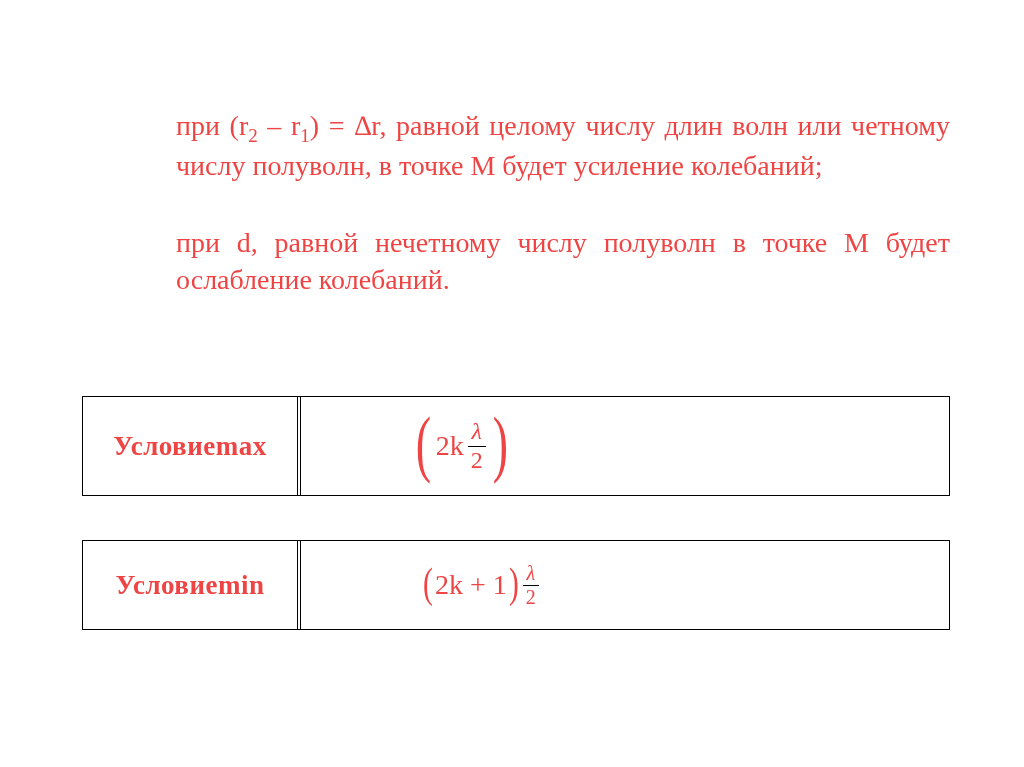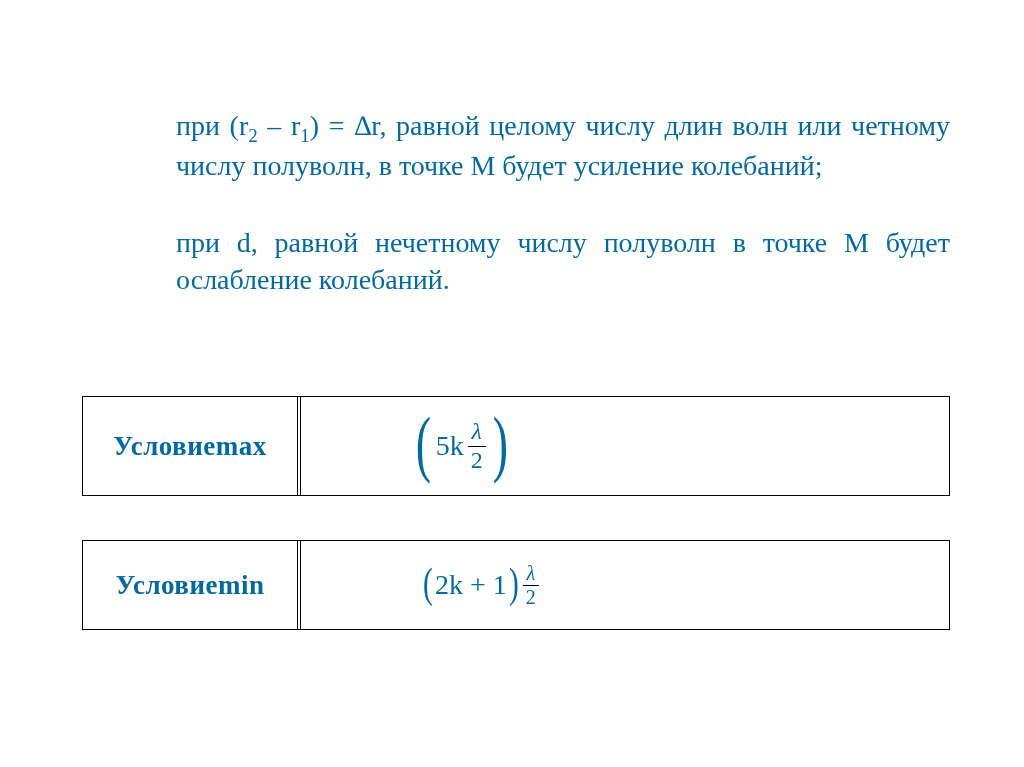--- a/index.html
+++ b/index.html
@@ -6,21 +6,21 @@
     margin: 0;
     padding: 0;
     background: #ffffff;
   }
   .slide {
     position: relative;
     width: 1024px;
     height: 740px;
     background: #ffffff;
     font-family: "Liberation Serif", serif;
-    color: #0369a1;
+    color: #ef4444;
     overflow: hidden;
   }
   .content {
     position: absolute;
     left: 82px;
     top: 108px;
     width: 868px;
   }
   .para {
     font-size: 28px;
@@ -161,21 +161,21 @@
   <div class="tables">
 
     <div class="cond-table t-max">
       <div class="cell-label">
         <span>Условие</span>
         <span>max</span>
       </div>
       <div class="cell-formula f-max">
         <span class="formula f-max-inner">
           <span class="paren">(</span>
-          <span class="term">5k</span>
+          <span class="term">2k</span>
           <span class="frac">
             <span class="num">λ</span>
             <span class="bar"></span>
             <span class="den">2</span>
           </span>
           <span class="paren">)</span>
         </span>
       </div>
     </div>
 

